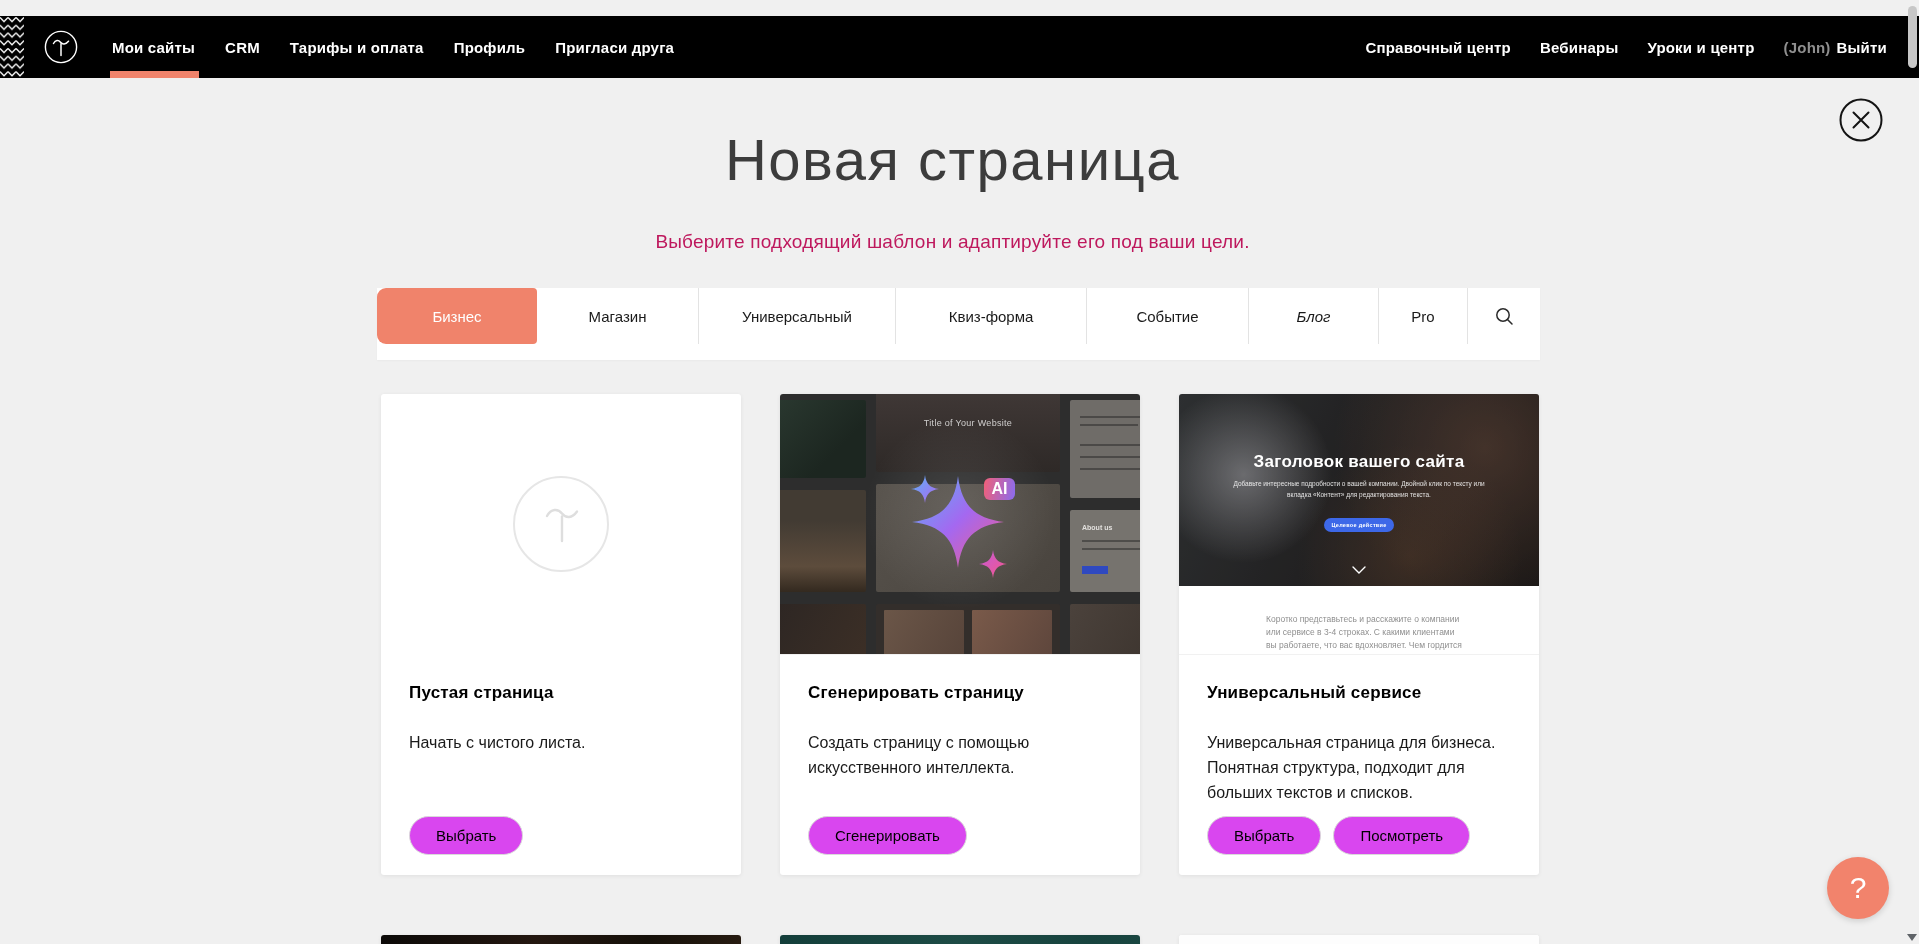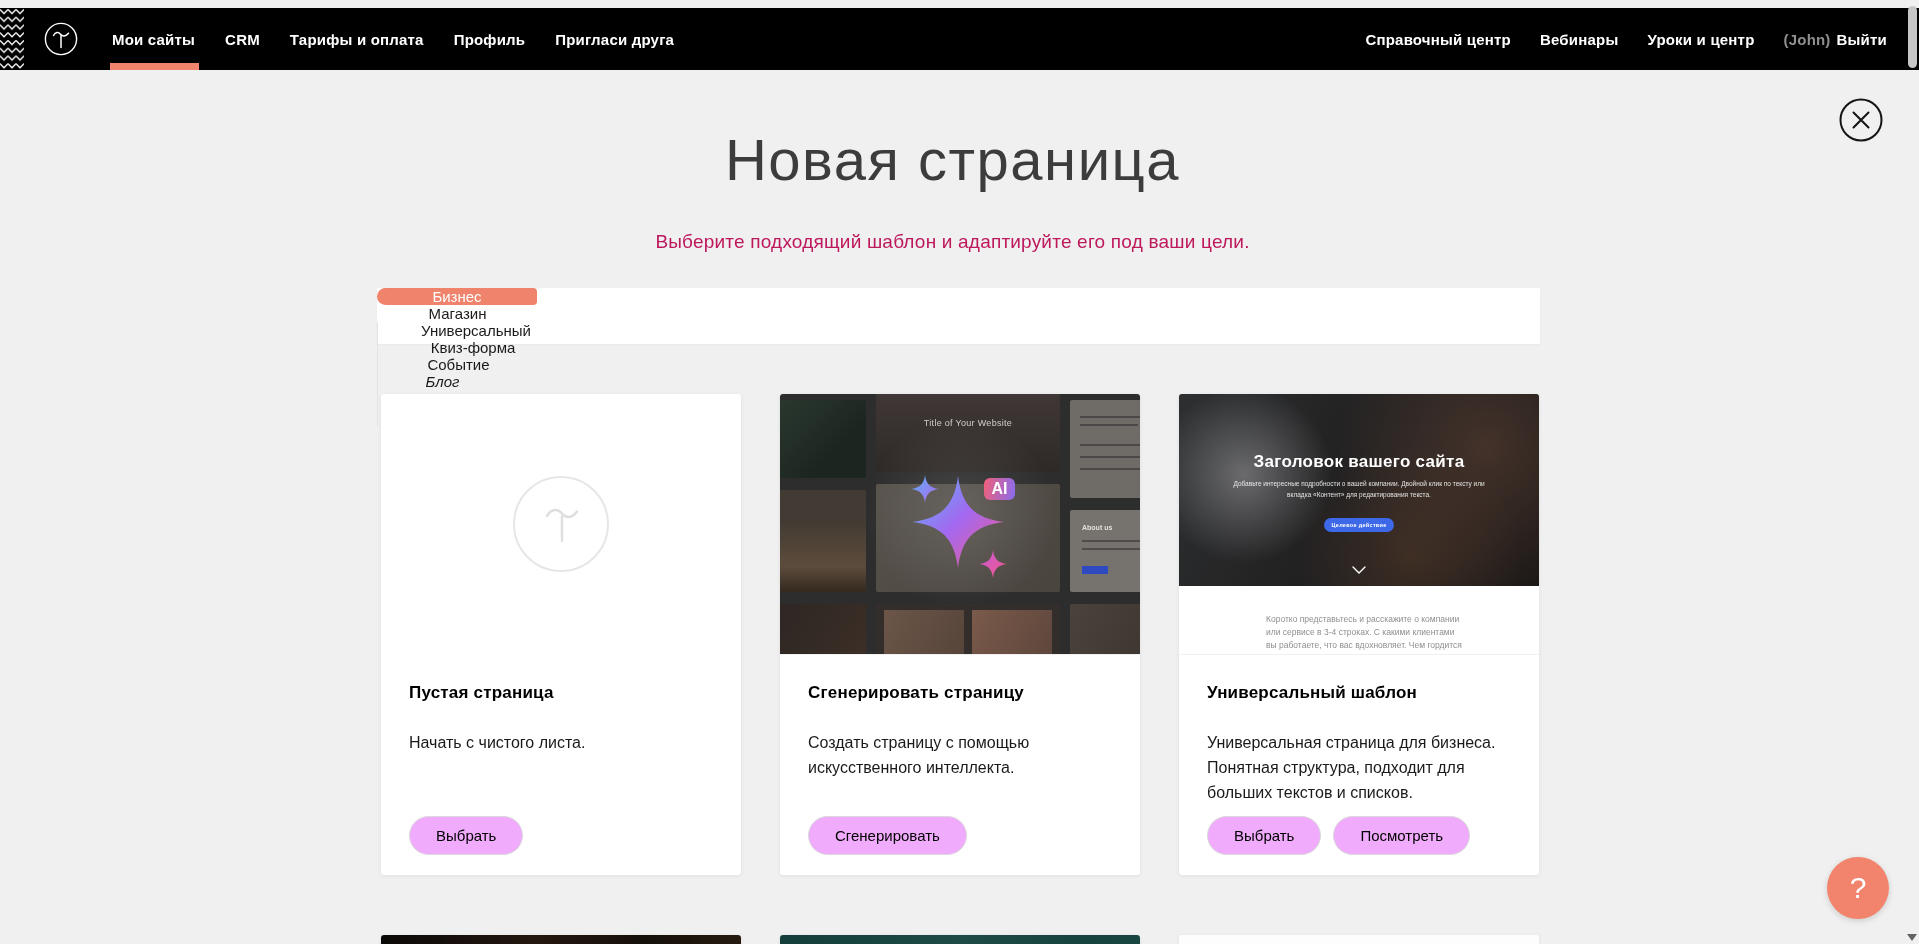--- a/index.html
+++ b/index.html
@@ -6,21 +6,21 @@
   html,body { width:1919px; height:944px; overflow:hidden; }
   body {
     font-family:"Liberation Sans", sans-serif;
     background:#f0f0f0;
     position:relative;
     color:#1a1a1a;
   }
 
   
   .topnav {
-    position:absolute; left:0; top:8px; width:1919px; height:62px;
+    position:absolute; left:0; top:16px; width:1919px; height:62px;
     background:#000; display:flex; align-items:center;
   }
   .zigzag { position:absolute; left:0; top:0; width:26px; height:62px; }
   .logo-wrap { position:absolute; left:44px; top:14px; width:34px; height:34px; }
   .nav-left {
     position:absolute; left:112px; top:0; height:62px;
     display:flex; gap:30px; align-items:center;
   }
   .nav-right {
     position:absolute; right:32px; top:0; height:62px;
@@ -49,24 +49,23 @@
     position:absolute; top:126px; left:0; width:1905px; text-align:center;
     font-size:58px; font-weight:200; color:#3c3c3c; letter-spacing:1.5px;
   }
   .page-subtitle {
     position:absolute; top:231px; left:0; width:1905px; text-align:center;
     font-size:19px; font-weight:400; color:#be185d; letter-spacing:.2px;
   }
 
   
   .tabbar {
-    position:absolute; left:377px; top:288px; width:1163px; height:56px;
+    position:absolute; left:377px; top:288px; width:1163px; height:72px;
     background:#fff; border-radius:0; display:flex;
     box-shadow:0 1px 2px rgba(0,0,0,.03);
-    flex-direction:column;
   }
   .tab {
     display:flex; align-items:center; justify-content:center;
     font-size:15px; color:#1a1a1a; cursor:pointer; height:56px;
     border-left:1px solid #e3e3e3;
   }
   .tab:first-child { border-left:none; }
   .tab.t1 { width:160px; } .tab.t2 { width:161px; } .tab.t3 { width:197px; }
   .tab.t4 { width:191px; } .tab.t5 { width:162px; } .tab.t6 { width:130px;font-style:italic; }
   .tab.t7 { width:89px; }  .tab.t8 { width:73px; }
@@ -85,21 +84,21 @@
     width:360px; height:481px; background:#fff; border-radius:3px;
     position:relative; box-shadow:0 1px 4px rgba(0,0,0,.07); overflow:hidden;
   }
   .card-preview { width:360px; height:261px; position:relative; overflow:hidden;
     border-bottom:1px solid #f1f1f1; }
   .card-body { padding:28px; }
   .card-title { font-size:17px; font-weight:700; color:#000; letter-spacing:.2px; }
   .card-desc { margin-top:28px; font-size:16px; line-height:1.55; color:#1a1a1a; max-width:300px; }
   .card-actions { position:absolute; left:28px; bottom:20px; display:flex; gap:12px; }
   .pill-btn {
-    background:#f0abfc; border:1px solid #d9d9d9; border-radius:30px;
+    background:#d946ef; border:1px solid #d9d9d9; border-radius:30px;
     padding:10px 26px; font-size:15px; color:#000; cursor:pointer;
     font-family:"Liberation Sans", sans-serif;
   }
 
   
   .blank-logo {
     position:absolute; left:132px; top:82px; width:96px; height:96px;
     border:2px solid #e6e6e6; border-radius:50%;
     display:flex; align-items:center; justify-content:center;
   }
@@ -355,21 +354,21 @@
       <div class="uni-photo"></div>
       <div class="uni-head">Заголовок вашего сайта</div>
       <div class="uni-sub">Добавьте интересные подробности о вашей компании. Двойной клик по тексту или вкладка «Контент» для редактирования текста.</div>
       <div class="uni-btn">Целевое действие</div>
       <svg class="uni-chevron" width="14" height="8" viewBox="0 0 14 8">
         <path d="M1,1 L7,7 L13,1" fill="none" stroke="#fff" stroke-width="1.4" stroke-linecap="round"></path>
       </svg>
       <div class="uni-bodytext">Коротко представьтесь и расскажите о компании или сервисе в 3-4 строках. С какими клиентами вы работаете, что вас вдохновляет. Чем гордится ваша команда, какие у нее ценности и мотивация</div>
     </div>
     <div class="card-body">
-      <div class="card-title">Универсальный шаблон</div>
+      <div class="card-title">Универсальный сервисе</div>
       <div class="card-desc">Универсальная страница для бизнеса. Понятная структура, подходит для больших текстов и списков.</div>
     </div>
     <div class="card-actions">
       <button class="pill-btn">Выбрать</button>
       <button class="pill-btn">Посмотреть</button>
     </div>
   </div>
 </div>
 
 <div class="cards-row cards-row2">

